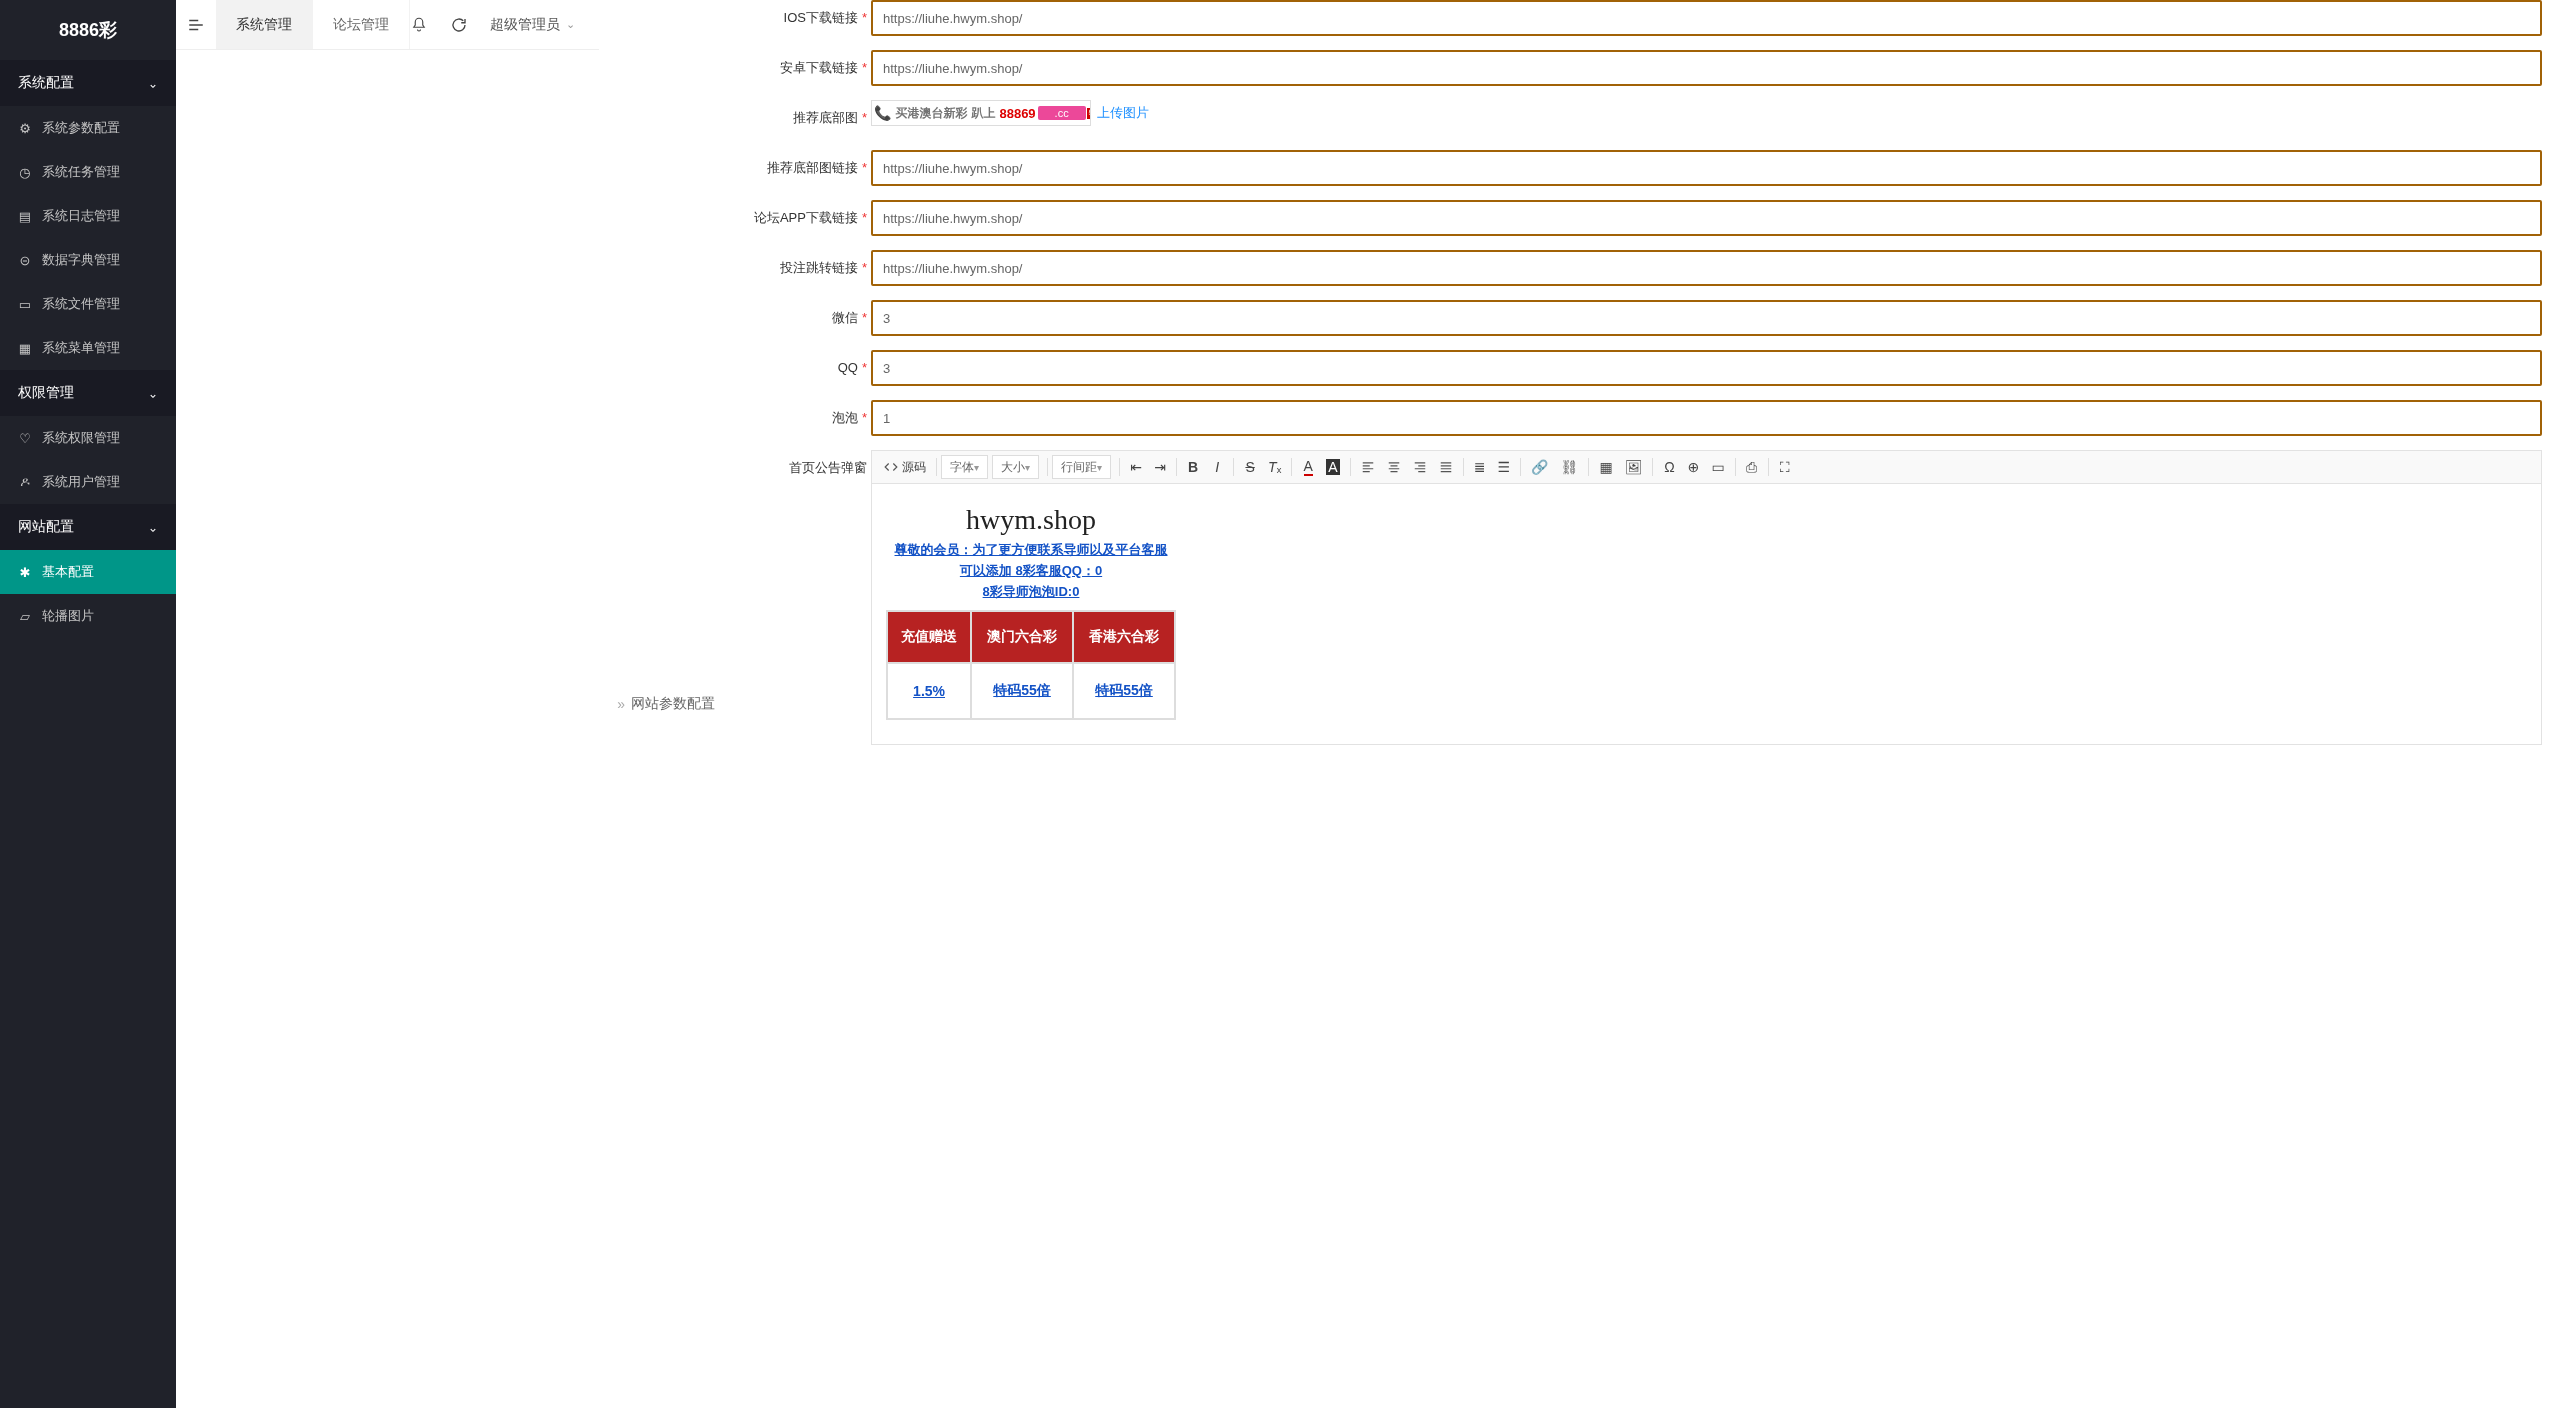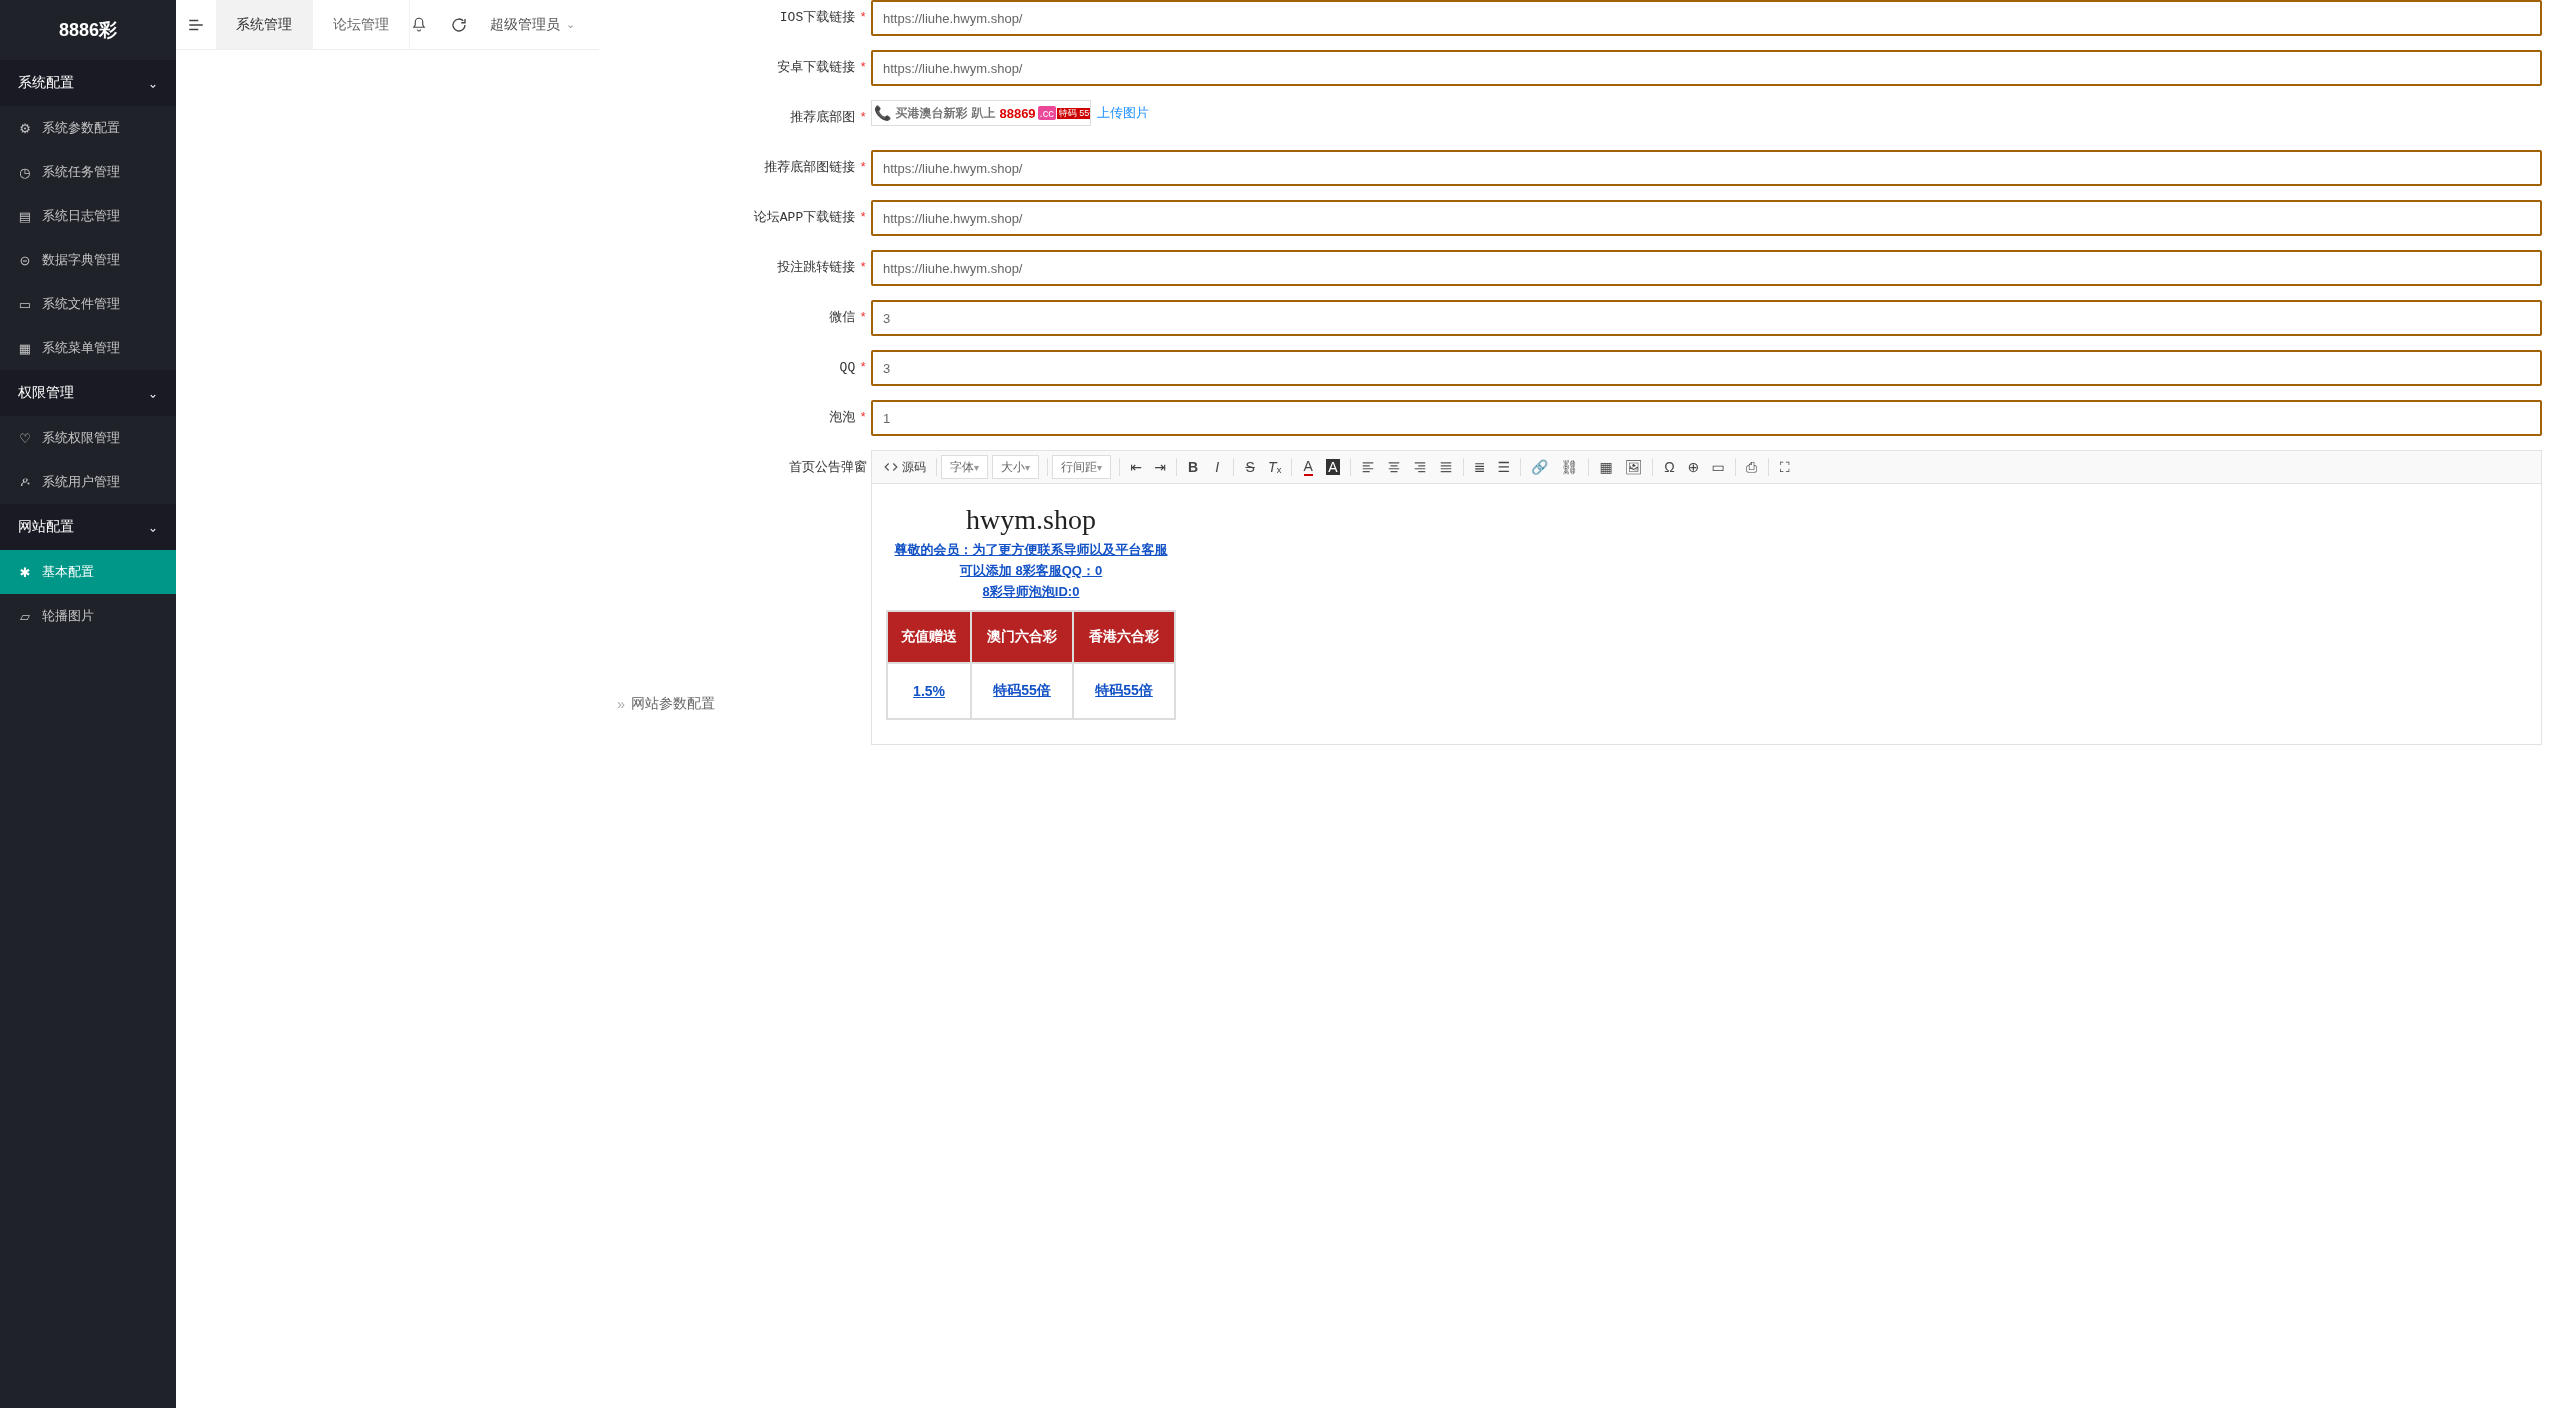--- a/index.html
+++ b/index.html
@@ -34,33 +34,33 @@
 .user-dd { display: flex; align-items: center; gap: 6px; cursor: pointer; color: #555; }
 
 
 .breadcrumb { padding: 14px 18px; color: #666; font-size: 14px; display: flex; align-items: center; gap: 6px; }
 .breadcrumb .bc-sep { color: #aaa; }
 
 
 .content-wrap { flex: 1; overflow-y: scroll; padding: 0 18px 24px 18px; position: relative; }
 
 .form-row { display: flex; align-items: flex-start; margin-bottom: 14px; }
-.form-label { width: 120px; text-align: center; padding-right: 4px; color: #333; font-size: 13px; line-height: 36px; display: flex; justify-content: flex-end; align-items: flex-start; font-family: Liberation Mono, monospace; }
+.form-label { width: 120px; text-align: center; padding-right: 4px; color: #333; font-size: 13px; line-height: 36px; display: flex; justify-content: flex-end; align-items: flex-start; }
 .form-label .lbl-text { line-height: 18px; padding-top: 9px; }
 .req { color: #e33; margin-left: 4px; }
 .form-ctrl { flex: 1; }
 .form-ctrl input.inp { width: 100%; height: 36px; border: 2px solid #a16207; border-radius: 2px; padding: 0 10px; font-size: 13px; color: #666; outline: none; }
 
 .img-prev-row { display: flex; align-items: center; gap: 6px; }
 .promo-img { width: 220px; height: 26px; border: 1px solid #ddd; background: #fff; display: flex; align-items: center; overflow: hidden; }
 .promo-inner { display: flex; align-items: center; height: 100%; width: 100%; font-size: 11px; white-space: nowrap; }
 .promo-inner .pico { background: #fff; color: #e33; font-size: 14px; padding: 0 2px; }
 .promo-inner .pred { background: #fff; color: #737373; font-weight: bold; padding: 0 2px; font-size: 12px; text-align: right; }
 .promo-inner .pdom { background: #fff; color: #d00; font-weight: bold; padding: 0 2px; font-size: 13px; }
-.promo-inner .pcc { background: #ec4899; color: #fff; padding: 1px 2px; font-size: 11px; border-radius: 2px; }
+.promo-inner .pcc { background: #ec4899; color: #fff; padding: 1px 17px; font-size: 11px; border-radius: 2px; }
 .promo-inner .ptail { background: #c00; color: #fff; font-size: 9px; padding: 1px 2px; line-height: 1; margin-left: 1px; }
 .upload-link { color: #1e90ff; font-size: 13px; cursor: pointer; }
 
 
 .editor-wrap { border: 1px solid #e2e2e2; }
 .editor-toolbar { display: flex; align-items: center; flex-wrap: wrap; gap: 0; background: #f9f9f9; border-bottom: 1px solid #e2e2e2; padding: 4px 6px; }
 .tb-btn { padding: 4px 6px; cursor: pointer; display: flex; align-items: center; justify-content: center; color: #444; min-width: 24px; height: 24px; }
 .tb-btn svg { width: 14px; height: 14px; }
 .tb-sep { width: 1px; height: 18px; background: #ddd; margin: 0 4px; }
 .tb-select { height: 24px; display: flex; align-items: center; padding: 0 8px; border: 1px solid #ddd; background: #fff; cursor: pointer; font-size: 12px; color: #666; gap: 0; margin-right: 4px; }

